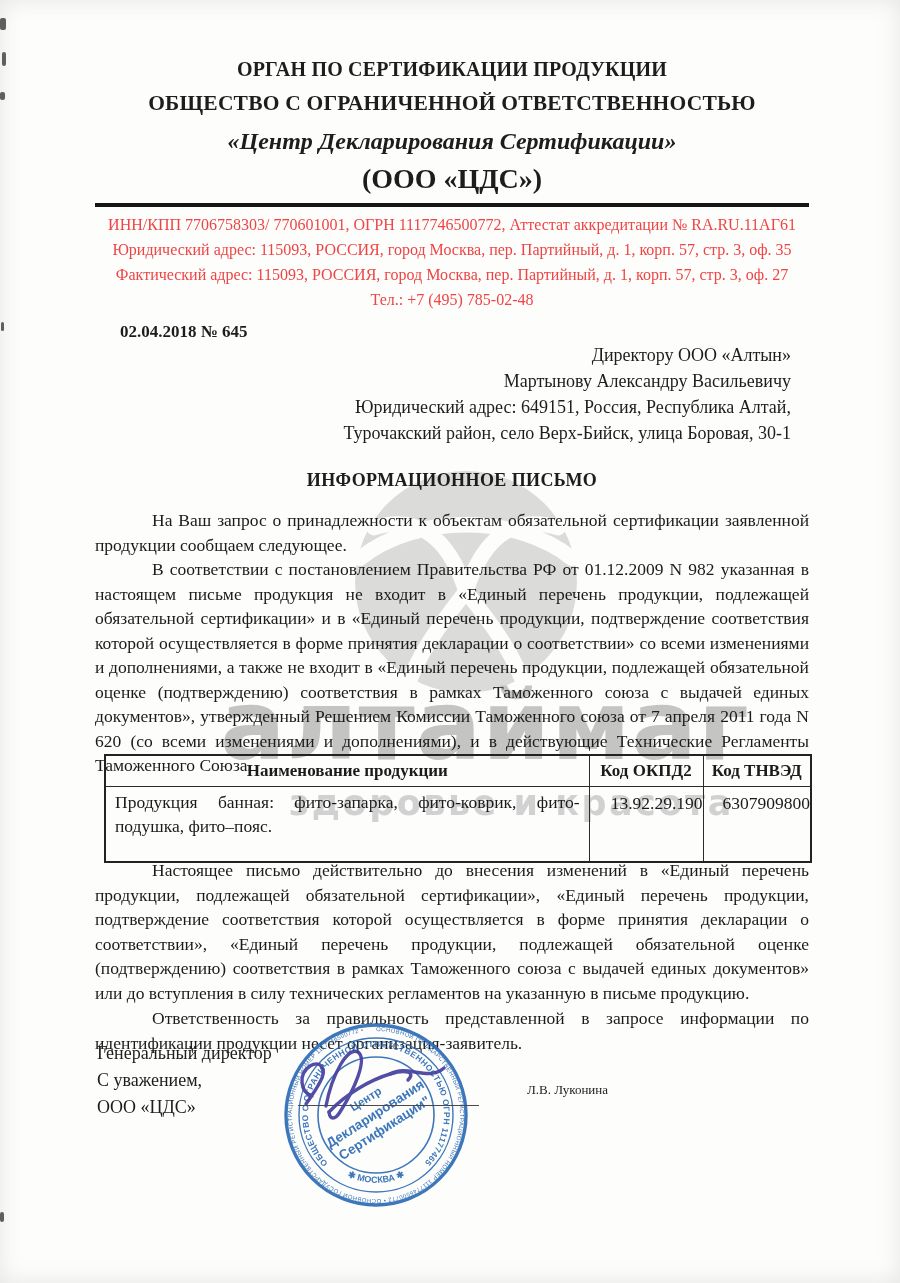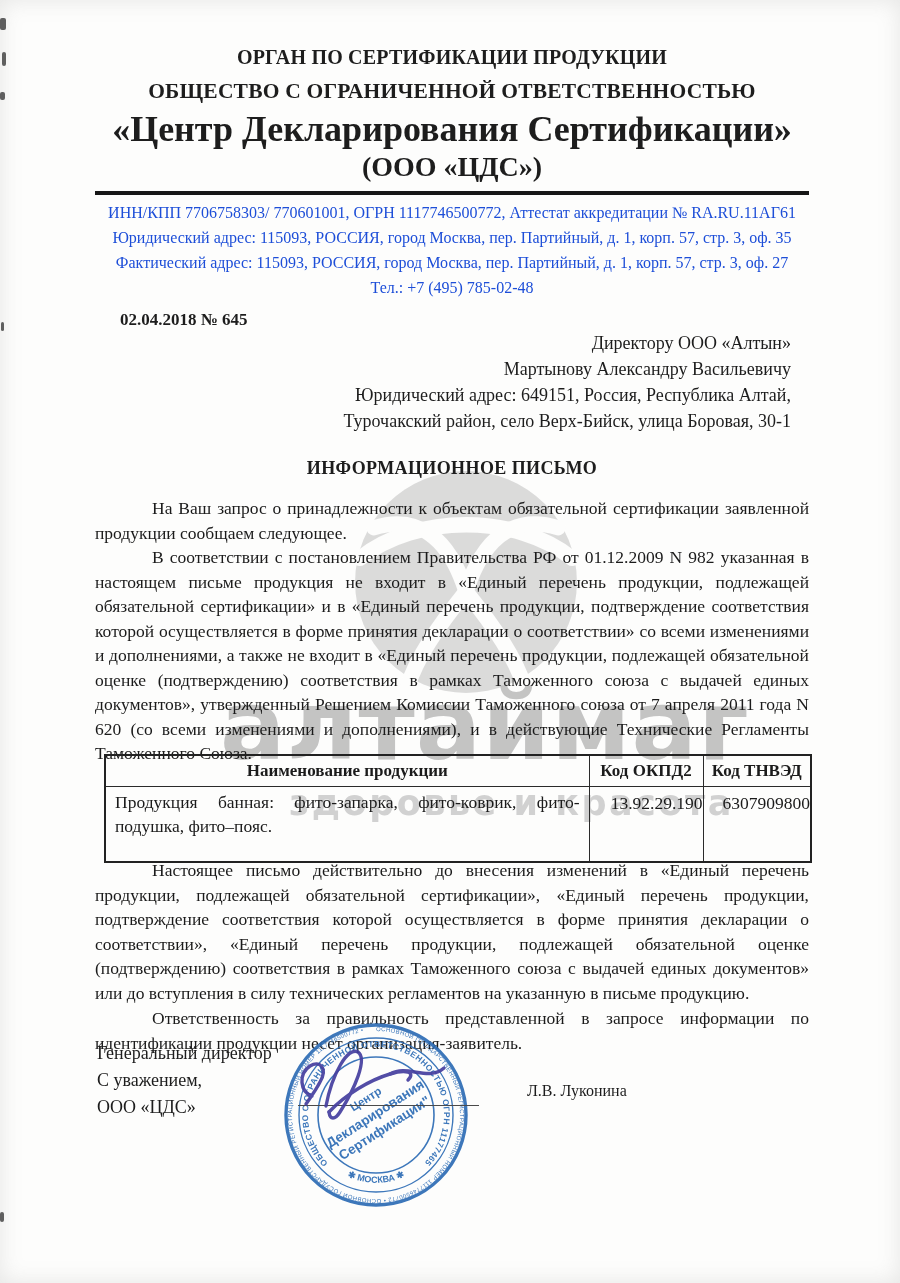--- a/index.html
+++ b/index.html
@@ -5,29 +5,29 @@
   * { margin:0; padding:0; box-sizing:border-box; }
   html,body { background:#f6f6f4; }
   .page {
     position:relative; width:900px; height:1283px; margin:0 auto;
     background:#fdfdfc; overflow:hidden;
     font-family:"Liberation Serif", serif; color:#1d1d1d;
     box-shadow: inset 0 0 22px rgba(120,120,120,.18);
   }
   .content { position:absolute; left:95px; top:0; width:714px; z-index:2; }
 
-  .titles { padding-top:16px; text-align:center; font-weight:bold;margin-top:28px; }
+  .titles { padding-top:56px; text-align:center; font-weight:bold; }
   .t1 { font-size:20px;  line-height:26px; letter-spacing:.2px; }
   .t2 { font-size:21.5px; line-height:28px; margin-top:7px; letter-spacing:.2px; }
-  .t3 { font-size:36px; line-height:36px; margin-top:6px; }
+  .t3 { font-size:24px; line-height:36px; margin-top:6px;font-style:italic; }
   .t4 { font-size:28px; line-height:36px; margin-top:2px; }
 
   .rule { margin-top:6px; height:4px; background:#161616; }
 
-  .org-info { margin-top:5px; text-align:center; font-size:16px; line-height:25px; color:#1d4ed8; }
+  .org-info { margin-top:5px; text-align:center; font-size:16px; line-height:25px; color:#ef4444; }
 
   .date-line { margin-top:10px; margin-left:25px; font-size:17px; font-weight:bold; }
 
   .addressee { margin-top:0; text-align:right; font-size:18px; line-height:26px; padding-right:18px; }
 
   .letter-title { margin-top:24px; text-align:center; font-size:18px; font-weight:bold; letter-spacing:.4px; }
 
   .par { font-size:17.5px; line-height:24.5px; text-align:justify; text-indent:57px; color:#1b1b1b; }
   .p1 { margin-top:17px; }
 
@@ -40,21 +40,21 @@
   .doc-table { border:2px solid #222; }
   .doc-table th { font-size:17px; font-weight:bold; text-align:center; padding:5px 4px; }
   .doc-table td.name-cell { text-align:justify; line-height:24px; padding:3px 9px 23px 9px; vertical-align:top; }
   .doc-table td.code-cell { text-align:right; vertical-align:top; padding-top:6px; }
 
   .p34-block { position:absolute; z-index:2; left:95px; top:858px; width:714px; }
   .p4 { margin-top:1px; }
 
   .closing { position:absolute; z-index:2; left:97px; top:1040px; font-size:18px; line-height:27px; }
   .sig-line { position:absolute; z-index:4; left:298px; top:1105px; width:181px; height:1.4px; background:#4a4a4a; }
-  .signatory { position:absolute; z-index:2; left:527px; top:1082px; font-size:16px; }
+  .signatory { position:absolute; z-index:2; left:527px; top:1082px; font-size:13px; }
 
   
   .wm-globe { position:absolute; left:348px; top:464px; width:236px; height:236px; z-index:1; opacity:.55; }
   .wm-brand {
     position:absolute; left:220px; top:676px; z-index:1; width:600px;
     font-family:"DejaVu Sans", sans-serif; font-weight:bold;
     font-size:97px; line-height:100px; letter-spacing:1px; color:#b6b6b6; opacity:.8;
   }
   .wm-tagline {
     position:absolute; left:289px; top:783px; z-index:1;

